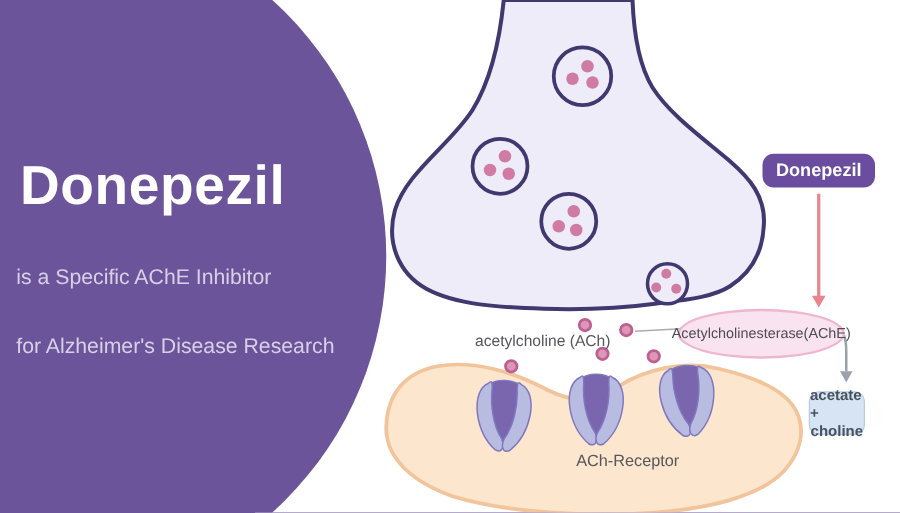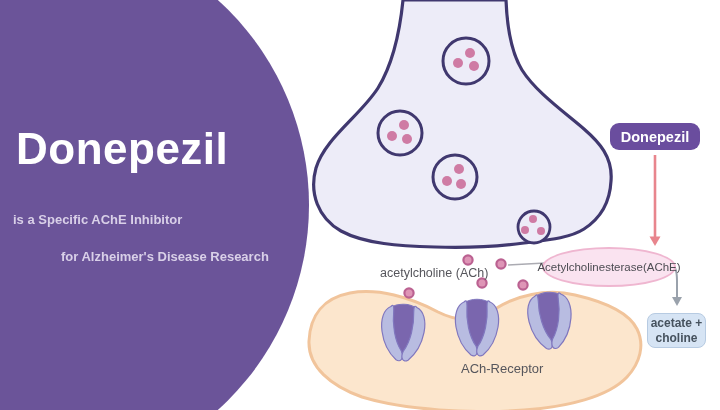--- a/index.html
+++ b/index.html
@@ -12,25 +12,25 @@
   .purple-circle{
     position:absolute;left:-243px;top:-71px;width:552px;height:552px;
     border-radius:50%;background:var(--panel-purple,#6B5499);z-index:1;
   }
   .panel-title{
     position:absolute;left:16px;top:127px;z-index:3;
     font-size:44px;font-weight:bold;letter-spacing:.5px;
     color:var(--panel-title-color,#fff);line-height:1.0;
   }
   .panel-sub{
-    position:absolute;left:13px;z-index:3;font-size:13px;font-weight:700;
+    position:absolute;left:13px;z-index:3;font-size:17px;font-weight:400;
     color:var(--panel-subtitle-color,#D9D0E8);line-height:1.0;
   }
   .panel-sub.l1{top:213px;}
-  .panel-sub.l2{top:250px;margin-left:48px;}
+  .panel-sub.l2{top:268px;}
   
   svg.diagram{position:absolute;left:0;top:0;z-index:2;}
   .membrane{fill:var(--membrane-fill,#FCE6CD);stroke:var(--membrane-stroke,#F1C49B);stroke-width:3;}
   .synapse{fill:var(--synapse-fill,#EDECF8);stroke:var(--synapse-stroke,#40386F);stroke-width:3.2;stroke-linejoin:round;}
   .ves{fill:var(--synapse-fill,#EDECF8);stroke:var(--synapse-stroke,#40386F);stroke-width:3;}
   .vdot{fill:var(--vesicle-dot,#CF7BA4);}
   .free-dot{fill:var(--dot-fill,#DE95B6);stroke:var(--dot-stroke,#BB6191);stroke-width:2.2;}
   .receptor-core{fill:var(--receptor-dark,#7A66AE);stroke:var(--receptor-stroke,#8077BE);stroke-width:1;}
   .receptor-petal{fill:var(--receptor-light,#B8BCE1);stroke:var(--receptor-stroke,#8077BE);stroke-width:1.2;}
   .inhibit{stroke:var(--inhibit-arrow,#E8858D);stroke-width:2.6;}
@@ -46,21 +46,21 @@
     display:flex;align-items:center;justify-content:center;
   }
   .enzyme-ellipse{
     position:absolute;left:542px;top:247px;width:134px;height:40px;z-index:3;
     background:var(--ache-bg,#FAE3F0);border:2px solid var(--ache-border,#EFB6D0);
     border-radius:50%;box-sizing:border-box;
     display:flex;flex-direction:row;align-items:center;justify-content:center;
     font-size:11.5px;line-height:1.25;color:var(--ache-text,#4C4C52);
   }
   .products-box{
-    position:absolute;left:647px;top:313px;width:59px;height:35px;z-index:3;
+    position:absolute;left:647px;top:313px;width:45px;height:35px;z-index:3;
     background:var(--acetate-bg,#D6E4F4);border:1px solid var(--acetate-border,#B7CBE2);
     border-radius:8px;box-sizing:border-box;
     display:flex;flex-direction:column;align-items:center;justify-content:center;
     font-size:12px;font-weight:600;line-height:1.2;color:var(--acetate-text,#46525E);
   }
   .gray-label{position:absolute;z-index:3;font-size:12.5px;color:var(--label-color,#56565C);margin-left:25px;}
   .ach-label{left:355px;top:266px;}
   .receptor-label{left:436px;top:361px;font-size:13px;}
 </style>
 </head>

